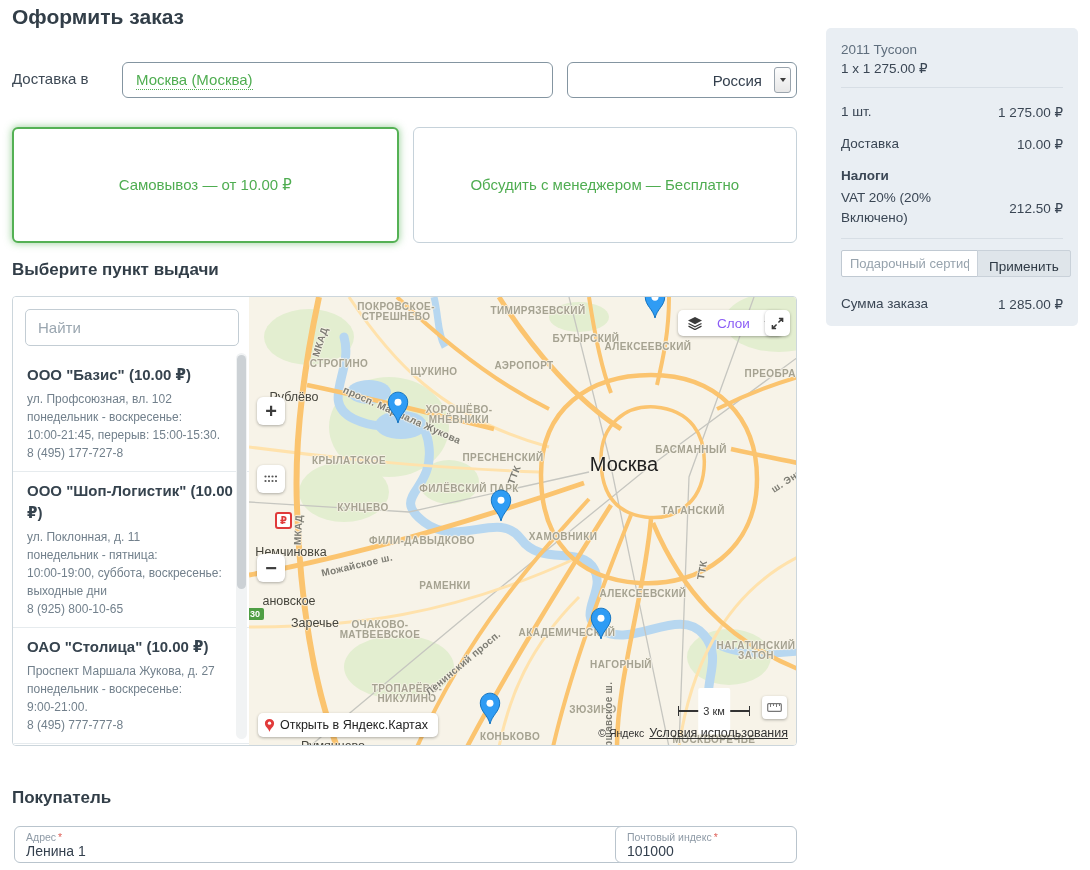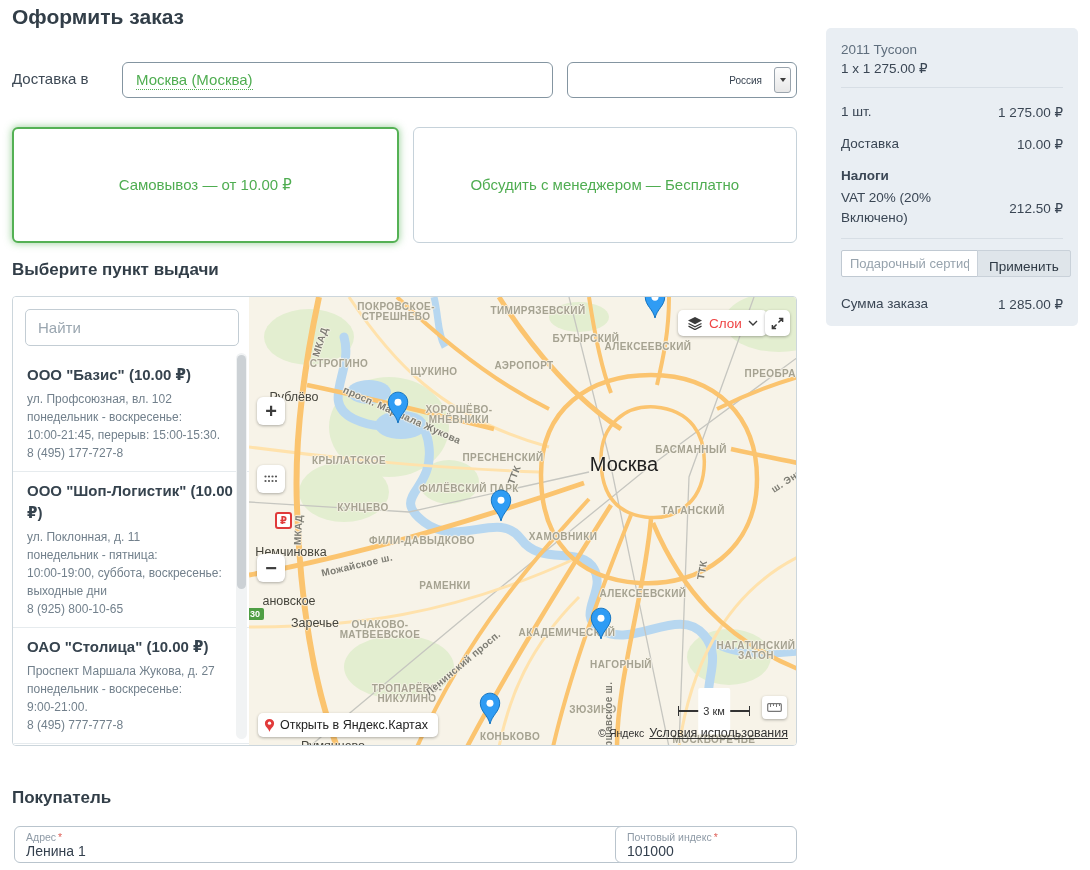--- a/index.html
+++ b/index.html
@@ -11,21 +11,21 @@
   .sec-title { font-size:17px; font-weight:bold; color:#323e48; }
 
   
   .ship-label { left:12px; top:70px; font-size:15px; color:#3c4854; }
   .city-box { left:122px; top:62px; width:431px; height:36px; border:1px solid #8495a1;
     border-radius:6px; background:#fff; display:flex; align-items:center; padding-left:13px; }
   .city-box span { color:#4fad51; font-size:15px; border-bottom:1px dotted #4fad51; line-height:1.2; }
   .country-box { left:567px; top:62px; width:230px; height:36px; border:1px solid #8495a1;
     border-radius:6px; background:#fff; display:flex; align-items:center; justify-content:flex-end;
     padding-right:5px; }
-  .country-box .val { font-size:10px; color:#333f4d; margin-right:12px; }
+  .country-box .val { font-size:15px; color:#333f4d; margin-right:12px; }
   .country-box .dd { width:17px; height:26px; border:1px solid #9aa4ad; border-radius:3px;
     background:linear-gradient(#fdfdfd,#e7e7e7); display:flex; align-items:center; justify-content:center; }
   .country-box .dd i { width:0; height:0; border-left:3.5px solid transparent;
     border-right:3.5px solid transparent; border-top:4.5px solid #3c3c3c; }
 
   
   .cards { left:12px; top:127px; width:785px; display:flex; gap:14px; }
   .card { flex:1; height:116px; border:1px solid #c6d2da; border-radius:6px; background:#fff;
     display:flex; align-items:center; justify-content:center; text-align:center;
     color:#4fad51; font-size:15px; line-height:1.5; padding:0 22px; cursor:pointer; }
@@ -63,21 +63,21 @@
   .pin { position:absolute; transform:translate(-50%,-100%); z-index:4; width:26px; height:33px; cursor:pointer; }
 
   .ctl { position:absolute; width:28px; height:28px; background:#fff; border-radius:6px; z-index:5;
     box-shadow:0 1px 3px rgba(0,0,0,.3); display:flex; align-items:center; justify-content:center;
     color:#3c3c3c; font-size:20px; font-weight:bold; cursor:pointer; line-height:1; }
   .zoom-in { left:8px; top:100px; }
   .ruler-ctl { left:8px; top:168px; }
   .zoom-out { left:8px; top:257px; }
   .layers-btn { position:absolute; left:429px; top:13px; height:26px; background:#fff; z-index:5;
     border-radius:5px; box-shadow:0 1px 3px rgba(0,0,0,.3); display:flex; align-items:center;
-    padding:0 9px; gap:6px; font-size:13.5px; color:#ef4444; cursor:pointer; }
+    padding:0 9px; gap:14px; font-size:13.5px; color:#8b5cf6; cursor:pointer; }
   .fs-btn { position:absolute; left:516px; top:13px; width:25px; height:26px; background:#fff; z-index:5;
     border-radius:5px; box-shadow:0 1px 3px rgba(0,0,0,.3); display:flex; align-items:center;
     justify-content:center; cursor:pointer; }
   .open-badge { position:absolute; left:9px; bottom:8px; height:24px; background:#fff; z-index:5;
     border-radius:5px; box-shadow:0 1px 3px rgba(0,0,0,.3); display:flex; align-items:center;
     padding:0 10px 0 6px; gap:5px; font-size:12.5px; color:#222; cursor:pointer; }
   .parking { position:absolute; left:26px; top:215px; width:17px; height:17px; background:#fff; z-index:3;
     border:2px solid #e03a3a; border-radius:3px; color:#e03a3a; font-weight:bold; font-size:10px;
     display:flex; align-items:center; justify-content:center; }
   .roadsign { position:absolute; left:-3px; top:311px; background:#4f9e44; color:#fff; z-index:3;

